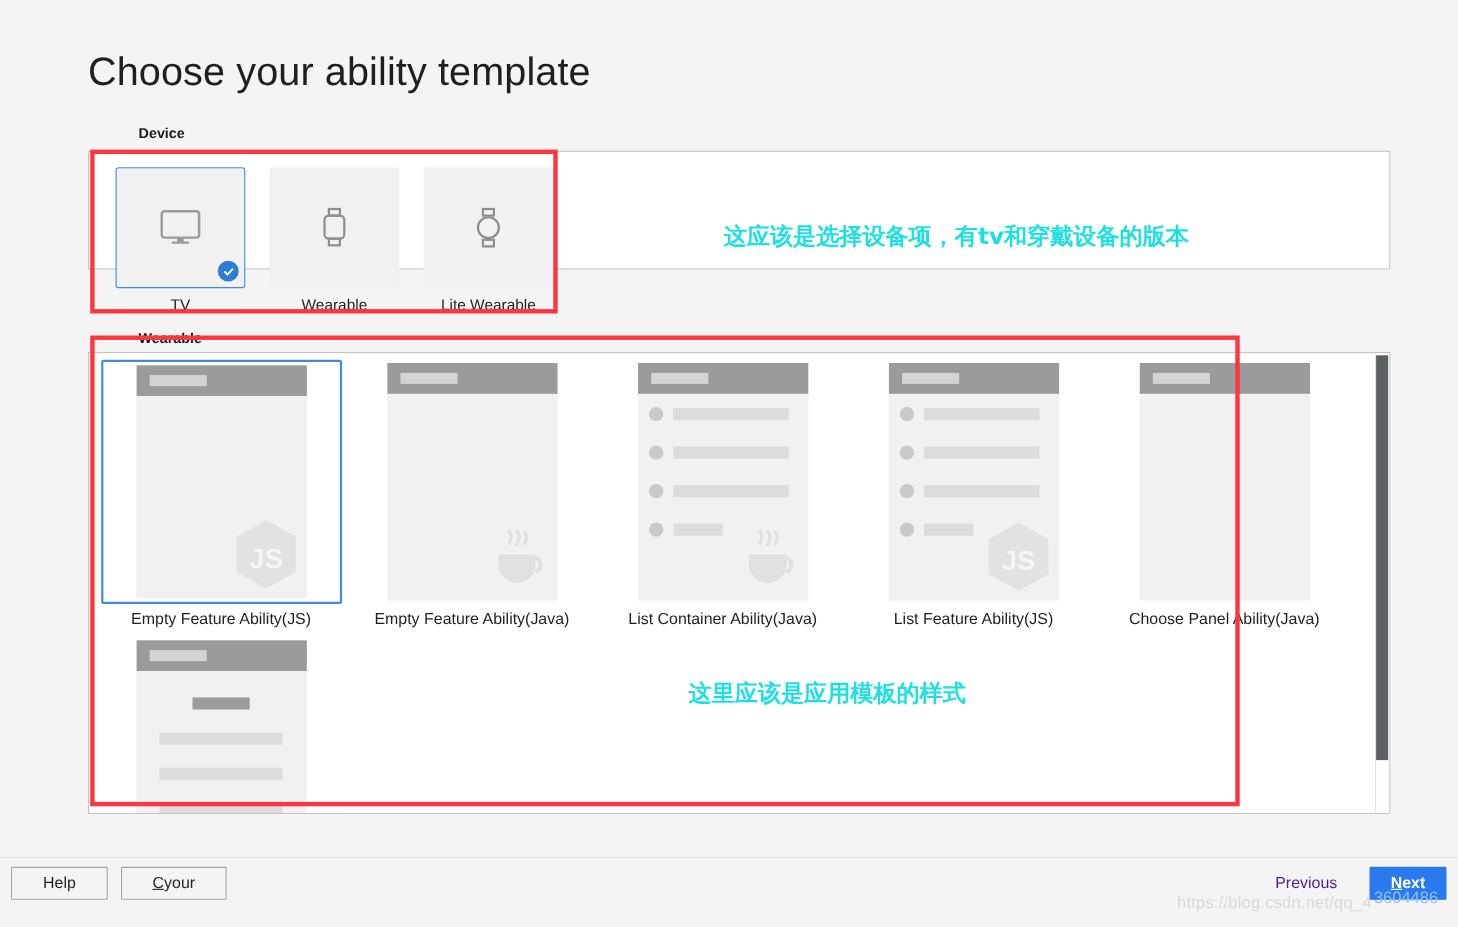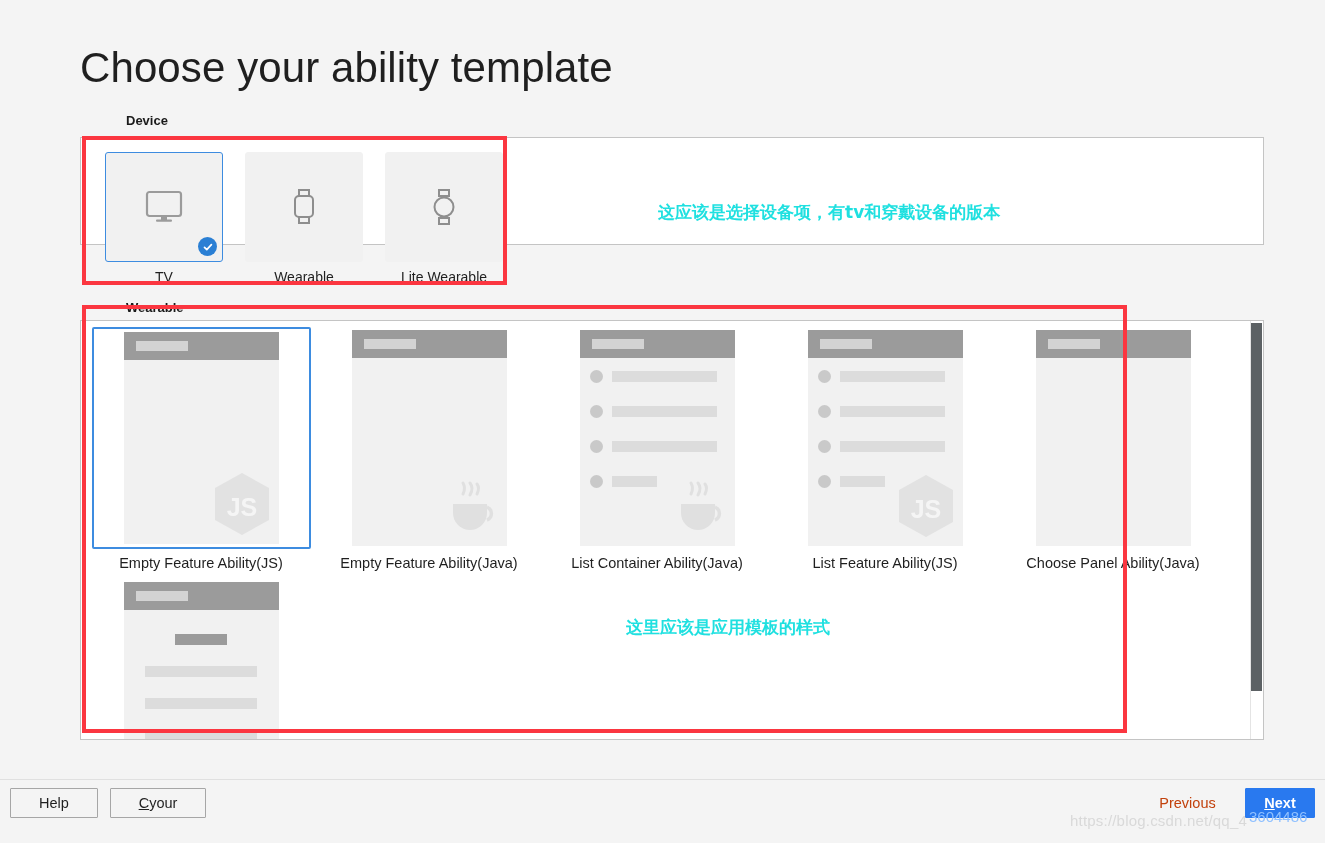--- a/index.html
+++ b/index.html
@@ -7,21 +7,21 @@
     margin: 0; padding: 0;
     width: 1325px; height: 843px;
     background: #f4f4f4;
     font-family: "Liberation Sans", sans-serif;
     overflow: hidden;
   }
   .root { position: relative; width: 1325px; height: 843px; }
 
   .page-title {
     position: absolute; left: 80px; top: 44px;
-    font-size: 42px; color: #1f1f1f; font-weight: 400;
+    font-size: 36px; color: #1f1f1f; font-weight: 400;
     letter-spacing: 0.1px; white-space: nowrap;
   }
 
   .section-label {
     position: absolute;
     font-size: 13px; font-weight: bold; color: #1a1a1a;
     white-space: nowrap;
     margin-left: 46px;
   }
   .lbl-device   { left: 80px; top: 113px; }
@@ -138,21 +138,21 @@
   .redbox {
     position: absolute; border: 4px solid #fb3640;
     pointer-events: none;
   }
   .redbox-device   { left: 82px;  top: 136px; width: 425px;  height: 149px; }
   .redbox-template { left: 82px;  top: 305px; width: 1045px; height: 428px; }
 
   
   .annot {
     position: absolute; color: #1fe0e0;
-    font-size: 17px; font-weight: bold; white-space: nowrap;
+    font-size: 21px; font-weight: bold; white-space: nowrap;
     font-family: "DejaVu Sans", "Liberation Sans", sans-serif;
   }
   .annot-device   { left: 658px; top: 201px; }
   .annot-template { left: 626px; top: 616px; }
 
   
   .footer {
     position: absolute; left: 0; bottom: 0;
     width: 1325px; height: 64px;
     background: #f4f4f4; border-top: 1px solid #e0e0e0;
@@ -162,21 +162,21 @@
     background: #f4f4f4; border: 1px solid #a6a6a6;
     font-size: 14.5px; color: #1f1f1f;
     font-family: "Liberation Sans", sans-serif;
     display: flex; align-items: center; justify-content: center;
     cursor: pointer; border-radius: 1px;
   }
   .btn-help   { left: 10px;  width: 88px; }
   .btn-cancel { left: 110px; width: 96px; }
   .btn-prev {
     left: 1140px; width: 95px; border-color: transparent;
-    background: transparent; color: #c2410c; cursor: default;
+    background: transparent; color: #4c1d95; cursor: default;
   }
   .btn-next {
     left: 1245px; width: 70px;
     background: #2979ef; border-color: #2979ef; color: #ffffff;
     font-weight: bold;
   }
   .mnem { text-decoration: underline; }
 
   .watermark {
     position: absolute; left: 1070px; top: 812px;

